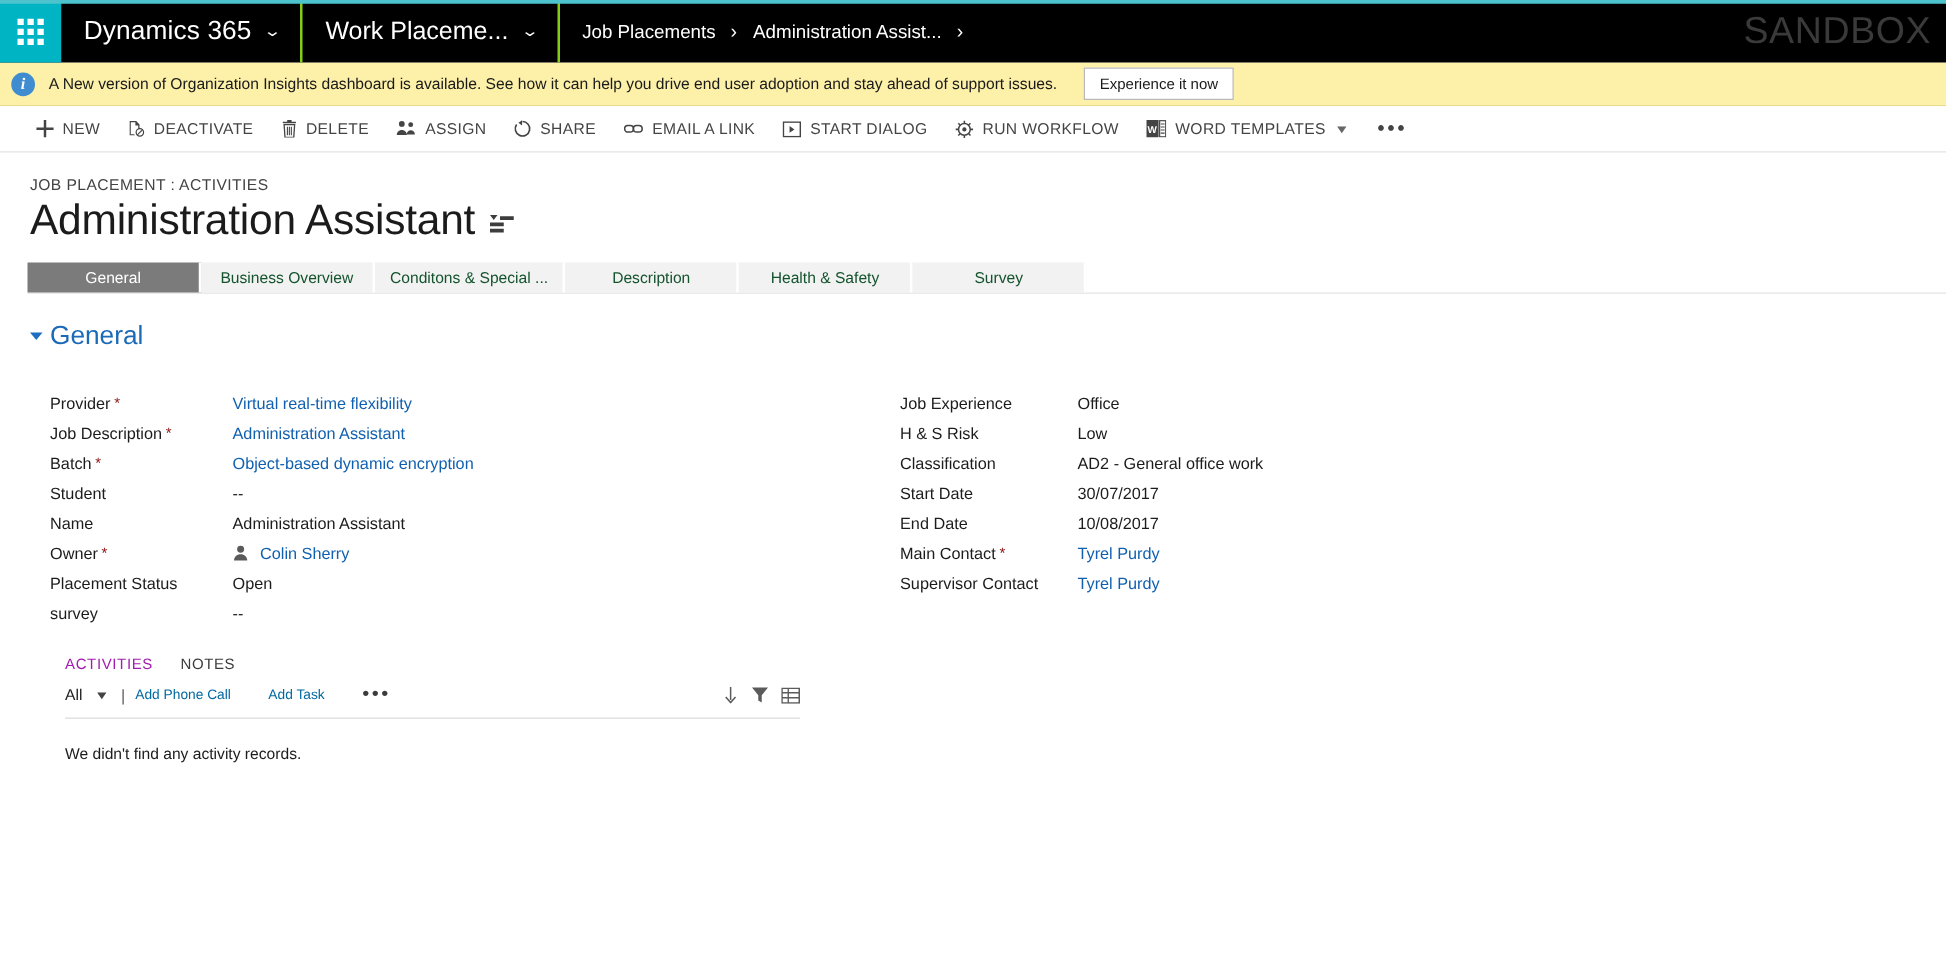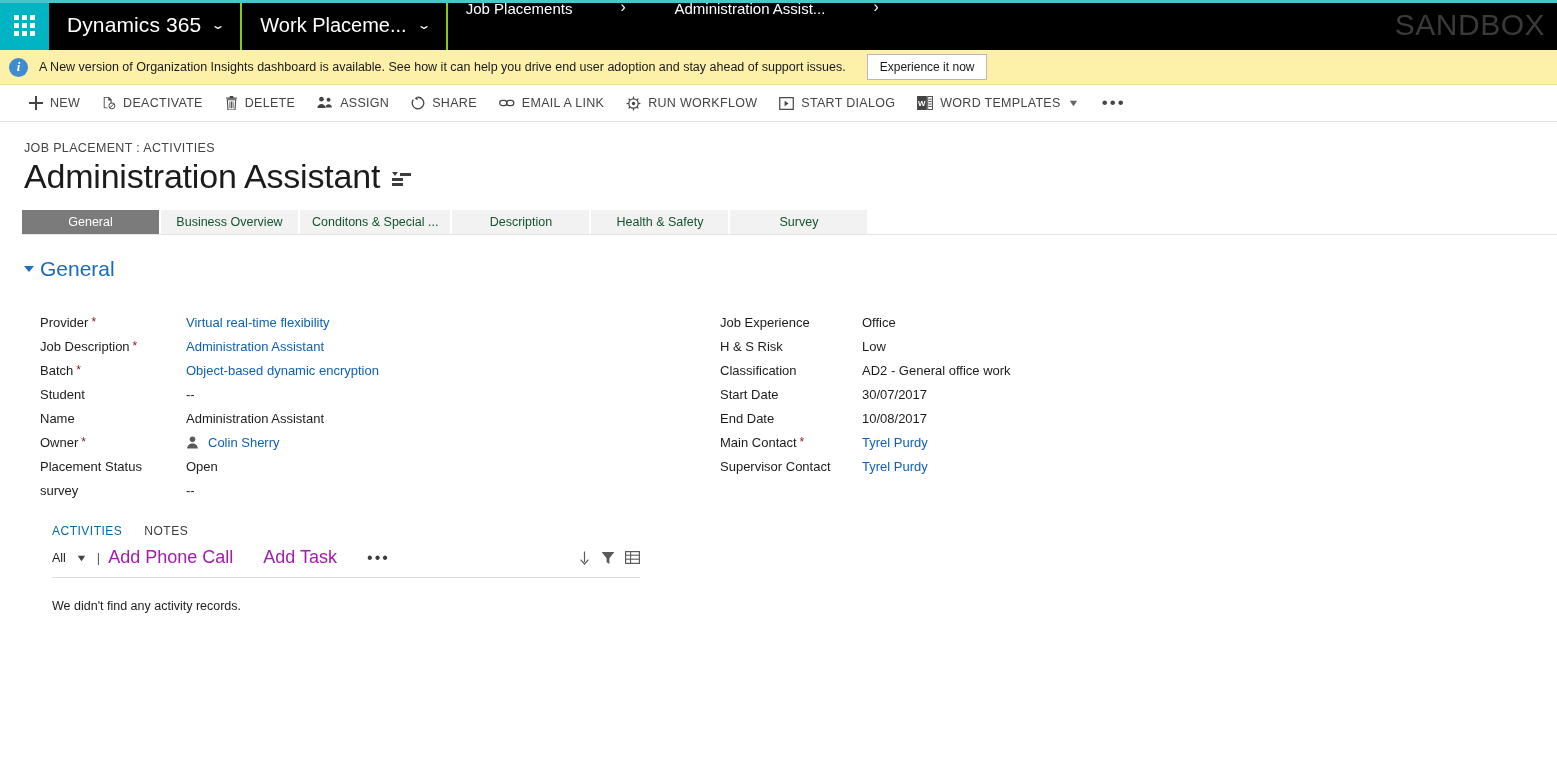--- a/index.html
+++ b/index.html
@@ -46,21 +46,21 @@
     cursor: pointer;
   }
   .brand-text { font-size: 21px; font-weight: 400; letter-spacing: .1px; }
   .app-text { font-size: 20px; font-weight: 400; }
   .chev {
     display: inline-block; margin-left: 12px;
     font-size: 12px; line-height: 1;
     transform: scaleX(1.5);
     color: #ffffff;
   }
-  .crumb-wrap { display: flex; align-items: flex-start; padding: 0 18px; gap: 36px; }
+  .crumb-wrap { display: flex; align-items: center; padding: 0 18px; }
   .crumb {
     color: #ffffff; font-size: 15px; cursor: pointer; white-space: nowrap;
   }
   .crumb-sep {
     color: #ffffff; font-size: 12px; margin: 0 13px;
     transform: scaleX(1.3) scaleY(1.35);
     display: inline-block;
   }
   .sandbox {
     position: absolute; right: 12px; top: 50%;
@@ -209,38 +209,38 @@
   .f-value.link { color: #1160b0; cursor: pointer; }
   .person-icon {
     display: inline-block; margin-right: 9px; color: #5a5a5a;
     line-height: 0;
   }
 
   
   .activities { margin: 22px 0 0 52px; width: 588px; }
   .act-tabs { display: flex; align-items: baseline; }
   .act-tab {
-    font-size: 12px; color: #0369a1; letter-spacing: .5px;
+    font-size: 12px; color: #a21caf; letter-spacing: .5px;
     margin-right: 22px; cursor: pointer;
   }
   .act-tab.muted { color: #3c3c3c; }
   .act-toolbar {
     display: flex; align-items: center;
     margin-top: 9px;
     border-bottom: 1px solid #dcdcdc;
     padding-bottom: 9px;
   }
   .act-select { display: flex; align-items: center; cursor: pointer; }
   .act-select .sel-text { font-size: 12.5px; color: #1c1c1c; }
   .act-select .sel-caret {
     margin-left: 11px; font-size: 9px; color: #444; transform: scaleX(1.4);
     display: inline-block;
   }
   .act-pipe { color: #5c5c5c; margin: 0 8px 0 11px; font-size: 13px; }
-  .act-link { font-size: 18px; color: #a21caf; cursor: pointer; margin-right: 30px; text-align: center; }
+  .act-link { font-size: 11px; color: #0369a1; cursor: pointer; margin-right: 30px; text-align: center; }
   .act-dots { font-size: 16px; letter-spacing: 2px; color: #3c3c3c; cursor: pointer; }
   .act-right { margin-left: auto; display: flex; align-items: center; gap: 10px; }
   .act-ico { cursor: pointer; color: #5b5b5b; display: inline-flex; }
   .act-empty { margin-top: 21px; font-size: 12.5px; color: #1c1c1c; }
 </style>
 </head>
 <body>
 
 <div class="topbar">
   <div class="topbar-accent"></div>
@@ -343,20 +343,30 @@
   </div>
 
   <div class="cmd">
     <span class="glyph">
       <svg width="16" height="12" viewBox="0 0 18 10">
         <rect x="0.8" y="2" width="8" height="6" rx="3" fill="none" stroke="#444" stroke-width="1.4"></rect>
         <rect x="8.6" y="2" width="8" height="6" rx="3" fill="none" stroke="#444" stroke-width="1.4"></rect>
       </svg>
     </span>
     <span>EMAIL A LINK</span>
+  </div>
+
+  <div class="cmd">
+    <span class="glyph">
+      <svg width="15" height="13" viewBox="0 0 16 14">
+        <rect x="0.7" y="0.7" width="14.6" height="12.6" fill="none" stroke="#444" stroke-width="1.3"></rect>
+        <path d="M6 4l4.2 3L6 10z" fill="#444"></path>
+      </svg>
+    </span>
+    <span>START DIALOG</span>
   </div>
 
   <div class="cmd">
     <span class="glyph">
       <svg width="15" height="15" viewBox="0 0 16 16">
         <circle cx="8" cy="8" r="5" fill="none" stroke="#444" stroke-width="1.3"></circle>
         <circle cx="8" cy="8" r="1.8" fill="#444"></circle>
         <g stroke="#444" stroke-width="1.3">
           <line x1="8" y1="0.6" x2="8" y2="3"></line>
             <line x1="8" y1="13" x2="8" y2="15.4"></line>
@@ -367,30 +377,20 @@
           <line x1="13.2" y1="2.8" x2="11.5" y2="4.5"></line>
             <line x1="4.5" y1="11.5" x2="2.8" y2="13.2"></line>
         </g>
       </svg>
     </span>
     <span>RUN WORKFLOW</span>
   </div>
 
   <div class="cmd">
     <span class="glyph">
-      <svg width="15" height="13" viewBox="0 0 16 14">
-        <rect x="0.7" y="0.7" width="14.6" height="12.6" fill="none" stroke="#444" stroke-width="1.3"></rect>
-        <path d="M6 4l4.2 3L6 10z" fill="#444"></path>
-      </svg>
-    </span>
-    <span>START DIALOG</span>
-  </div>
-
-  <div class="cmd">
-    <span class="glyph">
       <svg width="16" height="14" viewBox="0 0 17 15">
         <rect x="0" y="0" width="10.5" height="15" fill="#444"></rect>
         <text x="5.2" y="11" font-size="8.5" fill="#fff" text-anchor="middle" font-family="Liberation Sans, sans-serif" font-weight="bold">W</text>
         <rect x="11.4" y="0.6" width="5.2" height="13.8" fill="none" stroke="#444" stroke-width="1"></rect>
         <g stroke="#444" stroke-width="1">
           <line x1="12.3" y1="3.4" x2="15.7" y2="3.4"></line>
           <line x1="12.3" y1="6" x2="15.7" y2="6"></line>
           <line x1="12.3" y1="8.6" x2="15.7" y2="8.6"></line>
           <line x1="12.3" y1="11.2" x2="15.7" y2="11.2"></line>
         </g>

